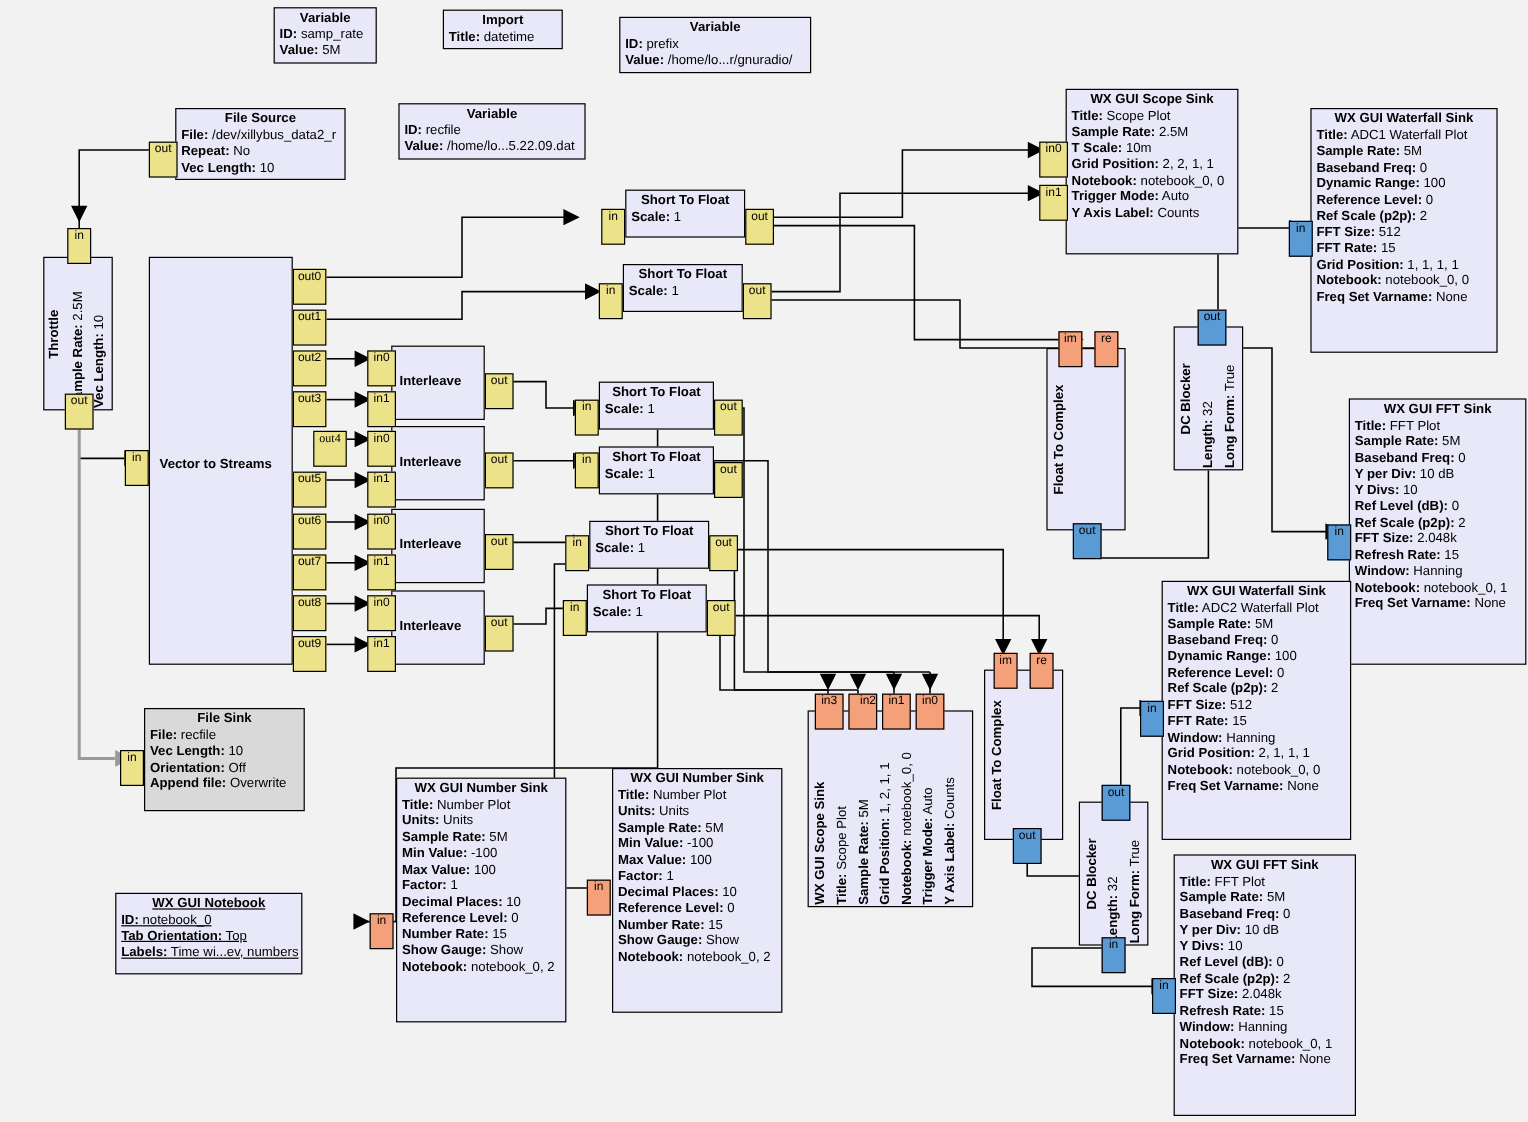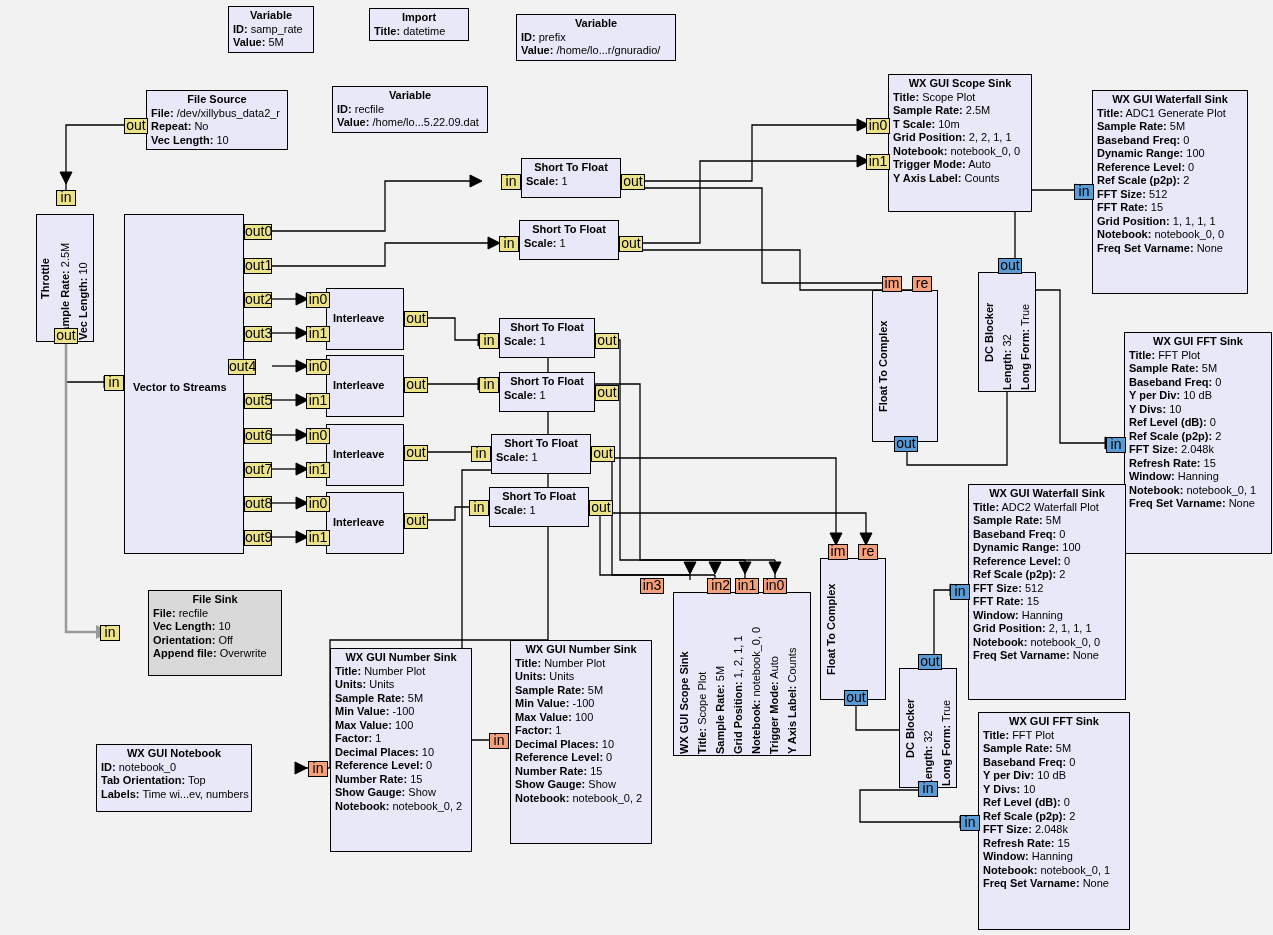--- a/index.html
+++ b/index.html
@@ -20,22 +20,22 @@
     line-height:13.5px;
   }
   .blk.grey{background:#d9d9d9;}
   .blk .ttl{font-weight:bold;text-align:center;display:block;}
   .blk .row{white-space:nowrap;}
   .blk .row b{font-weight:bold;}
   .blk .row span.v{font-weight:normal;}
   
   .port{
     position:absolute;border:1px solid #000;box-sizing:border-box;
-    font-size:14px;line-height:12px;text-align:center;
-    background:#ece28a;color:#000;height:16px;
+    font-size:10px;line-height:12px;text-align:center;
+    background:#ece28a;color:#000;height:30px;
   }
   .port.blue{background:#5b9bd5;color:#000;}
   .port.orange{background:#f4a07a;}
   .port.yellow{background:#ece28a;}
   .vtxt{
     writing-mode:vertical-rl;transform:rotate(180deg);
   }
   .blk.vert{padding:3px 2px;}
 </style>
 </head>
@@ -192,21 +192,21 @@
 <div class="port yellow" style="left:54px;top:328px;width:24px;">out</div>
 
 <div class="blk" style="left:124px;top:214px;width:120px;height:340px;">
   <div style="position:absolute;left:8px;top:166px;font-weight:bold;">Vector to Streams</div>
 </div>
 <div class="port yellow" style="left:104px;top:375px;width:20px;">in</div>
 <div class="port yellow" style="left:244px;top:224px;width:28px;">out0</div>
 <div class="port yellow" style="left:244px;top:258px;width:28px;">out1</div>
 <div class="port yellow" style="left:244px;top:292px;width:28px;">out2</div>
 <div class="port yellow" style="left:244px;top:326px;width:28px;">out3</div>
-<div class="port yellow" style="left:228px;top:359px;width:28px;">out4</div>
+<div class="port yellow" style="left:261px;top:359px;width:28px;font-family:Liberation Serif, serif;">out4</div>
 <div class="port yellow" style="left:244px;top:393px;width:28px;">out5</div>
 <div class="port yellow" style="left:244px;top:428px;width:28px;">out6</div>
 <div class="port yellow" style="left:244px;top:462px;width:28px;">out7</div>
 <div class="port yellow" style="left:244px;top:496px;width:28px;">out8</div>
 <div class="port yellow" style="left:244px;top:530px;width:28px;">out9</div>
 
 <div class="blk" style="left:326px;top:288px;width:78px;height:62px;">
   <div style="position:absolute;left:6px;top:23px;font-weight:bold;">Interleave</div>
 </div>
 <div class="port yellow" style="left:306px;top:292px;width:24px;">in0</div>
@@ -269,21 +269,21 @@
 <div class="port yellow" style="left:471px;top:446px;width:20px;">in</div>
 <div class="port yellow" style="left:591px;top:446px;width:24px;">out</div>
 
 <div class="blk" style="left:489px;top:487px;width:100px;height:40px;">
   <span class="ttl">Short To Float</span>
   <div class="row"><b>Scale:</b> <span class="v">1</span></div>
 </div>
 <div class="port yellow" style="left:469px;top:500px;width:20px;">in</div>
 <div class="port yellow" style="left:589px;top:500px;width:24px;">out</div>
 
-<div class="blk grey" style="left:120px;top:590px;width:134px;height:86px;margin-left:28px;">
+<div class="blk grey" style="left:120px;top:590px;width:134px;height:86px;">
   <span class="ttl">File Sink</span>
   <div class="row"><b>File:</b> <span class="v">recfile</span></div>
   <div class="row"><b>Vec Length:</b> <span class="v">10</span></div>
   <div class="row"><b>Orientation:</b> <span class="v">Off</span></div>
   <div class="row"><b>Append file:</b> <span class="v">Overwrite</span></div>
 </div>
 <div class="port yellow" style="left:100px;top:625px;width:20px;">in</div>
 
 <div class="blk" style="left:888px;top:74px;width:144px;height:138px;">
   <span class="ttl">WX GUI Scope Sink</span>
@@ -293,21 +293,21 @@
   <div class="row"><b>Grid Position:</b> <span class="v">2, 2, 1, 1</span></div>
   <div class="row"><b>Notebook:</b> <span class="v">notebook_0, 0</span></div>
   <div class="row"><b>Trigger Mode:</b> <span class="v">Auto</span></div>
   <div class="row"><b>Y Axis Label:</b> <span class="v">Counts</span></div>
 </div>
 <div class="port yellow" style="left:866px;top:118px;width:24px;">in0</div>
 <div class="port yellow" style="left:866px;top:154px;width:24px;">in1</div>
 
 <div class="blk" style="left:1092px;top:90px;width:156px;height:204px;">
   <span class="ttl">WX GUI Waterfall Sink</span>
-  <div class="row"><b>Title:</b> <span class="v">ADC1 Generate Plot</span></div>
+  <div class="row"><b>Title:</b> <span class="v">ADC1 Waterfall Plot</span></div>
   <div class="row"><b>Sample Rate:</b> <span class="v">5M</span></div>
   <div class="row"><b>Baseband Freq:</b> <span class="v">0</span></div>
   <div class="row"><b>Dynamic Range:</b> <span class="v">100</span></div>
   <div class="row"><b>Reference Level:</b> <span class="v">0</span></div>
   <div class="row"><b>Ref Scale (p2p):</b> <span class="v">2</span></div>
   <div class="row"><b>FFT Size:</b> <span class="v">512</span></div>
   <div class="row"><b>FFT Rate:</b> <span class="v">15</span></div>
   <div class="row"><b>Grid Position:</b> <span class="v">1, 1, 1, 1</span></div>
   <div class="row"><b>Notebook:</b> <span class="v">notebook_0, 0</span></div>
   <div class="row"><b>Freq Set Varname:</b> <span class="v">None</span></div>
@@ -428,25 +428,25 @@
 
 <div class="blk" style="left:673px;top:592px;width:138px;height:164px;">
   <div class="vtxt" style="height:158px;font-weight:bold;width:16px;position:absolute;left:4px;top:3px;">WX GUI Scope Sink</div>
   <div class="vtxt" style="height:158px;position:absolute;left:22px;top:3px;"><b>Title:</b> Scope Plot</div>
   <div class="vtxt" style="height:158px;position:absolute;left:40px;top:3px;"><b>Sample Rate:</b> 5M</div>
   <div class="vtxt" style="height:158px;position:absolute;left:58px;top:3px;"><b>Grid Position:</b> 1, 2, 1, 1</div>
   <div class="vtxt" style="height:158px;position:absolute;left:76px;top:3px;"><b>Notebook:</b> notebook_0, 0</div>
   <div class="vtxt" style="height:158px;position:absolute;left:94px;top:3px;"><b>Trigger Mode:</b> Auto</div>
   <div class="vtxt" style="height:158px;position:absolute;left:112px;top:3px;"><b>Y Axis Label:</b> Counts</div>
 </div>
-<div class="port orange" style="left:640px;top:578px;width:24px;">in3</div>
+<div class="port orange" style="left:679px;top:578px;width:24px;">in3</div>
 <div class="port orange" style="left:707px;top:578px;width:24px;text-align:right;">in2</div>
 <div class="port orange" style="left:735px;top:578px;width:24px;">in1</div>
 <div class="port orange" style="left:763px;top:578px;width:24px;">in0</div>
 
-<div class="blk" style="left:96px;top:744px;width:156px;height:68px;">
+<div class="blk" style="left:96px;top:744px;width:156px;height:68px;text-decoration:underline;">
   <span class="ttl">WX GUI Notebook</span>
   <div class="row"><b>ID:</b> <span class="v">notebook_0</span></div>
   <div class="row"><b>Tab Orientation:</b> <span class="v">Top</span></div>
   <div class="row"><b>Labels:</b> <span class="v">Time wi...ev, numbers</span></div>
 </div>
 
 </div>
 
 </body></html>

